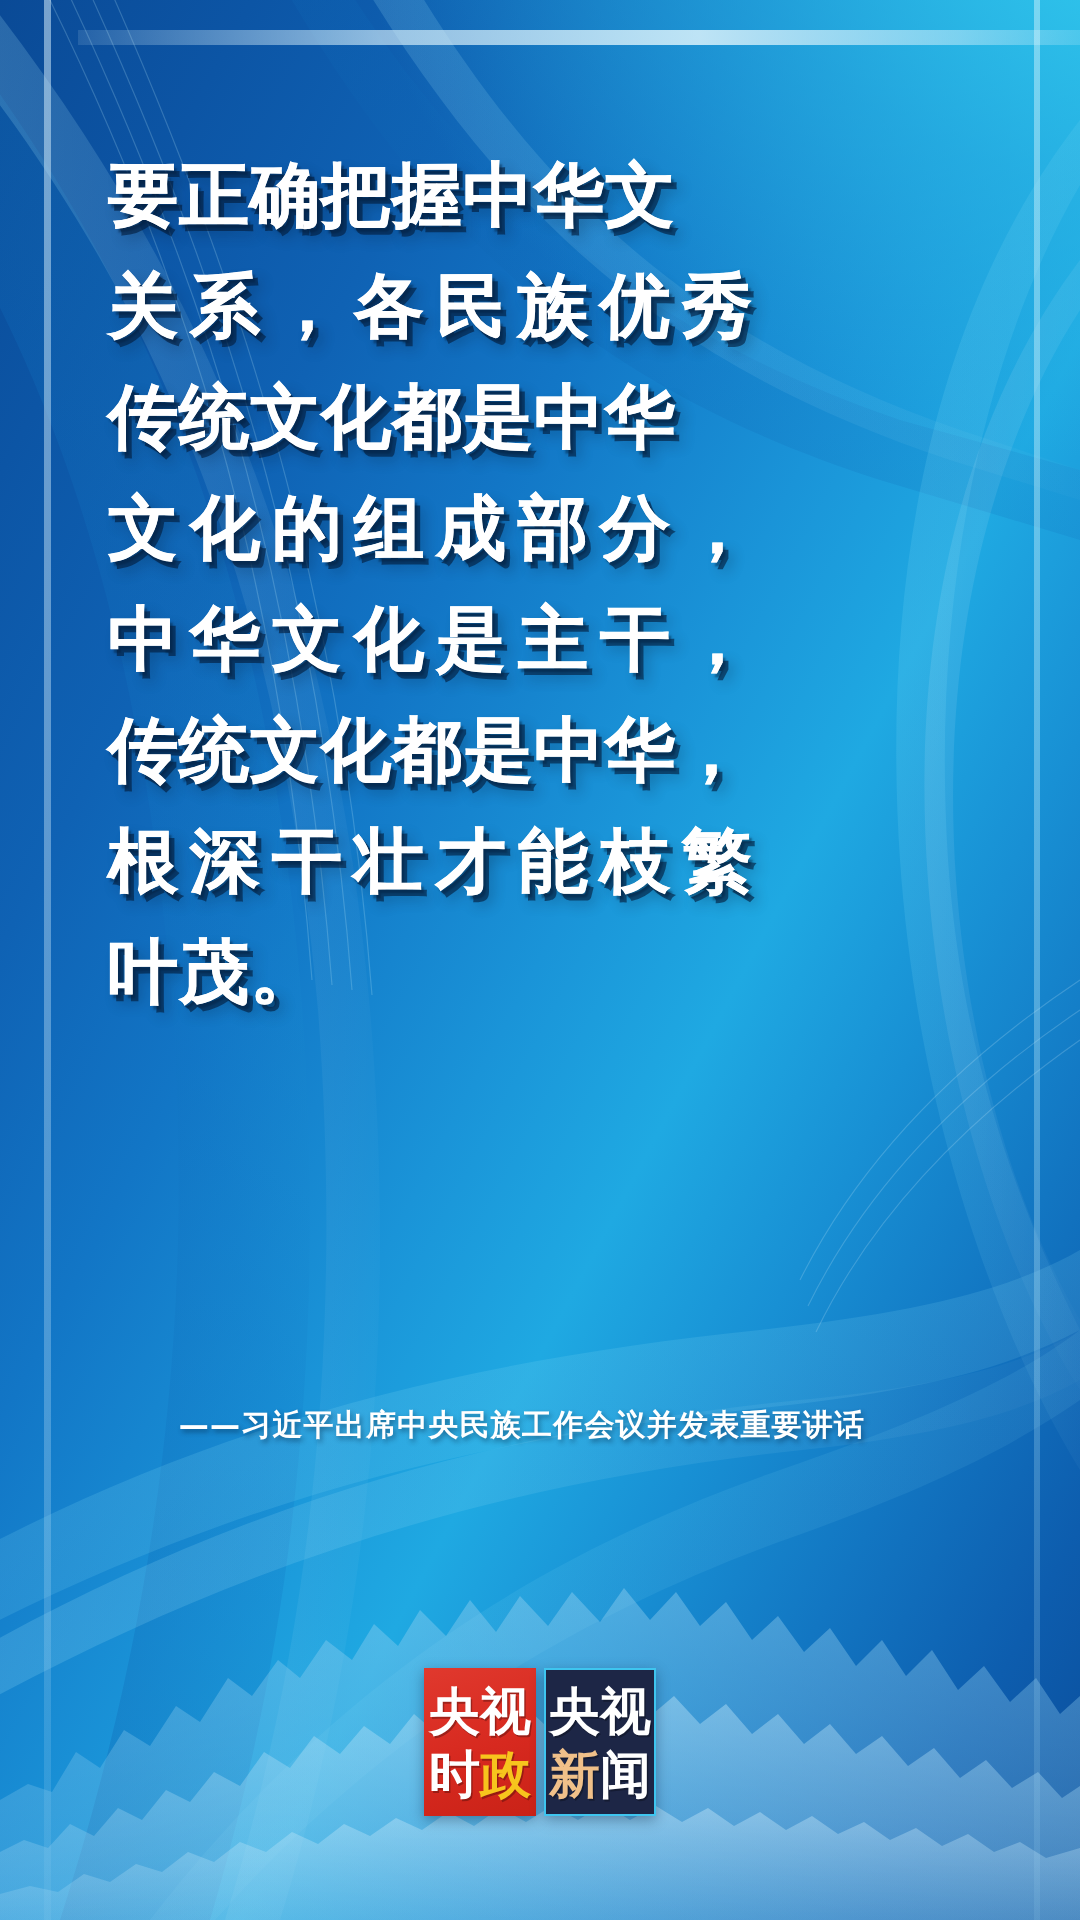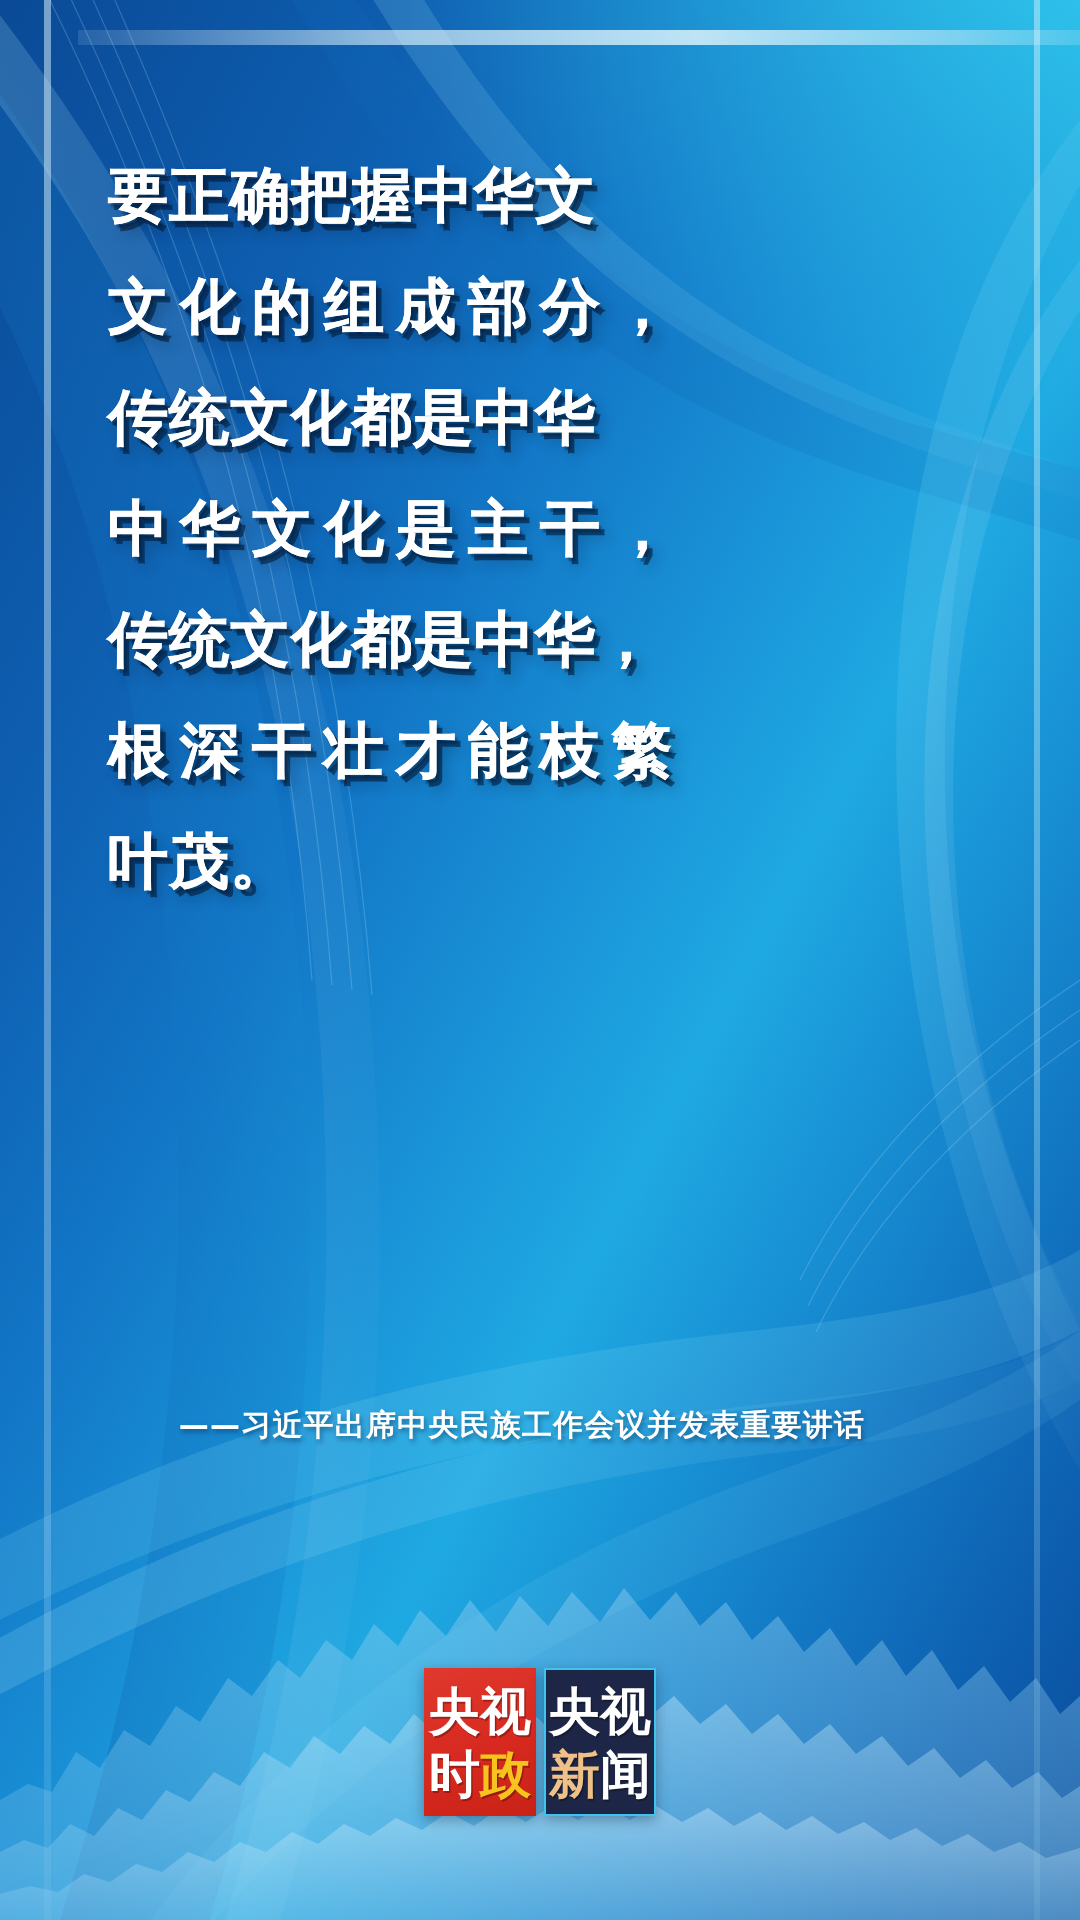--- a/index.html
+++ b/index.html
@@ -43,21 +43,21 @@
     background:linear-gradient(to right, rgba(220,242,252,0.12) 0%, rgba(222,244,253,0.62) 30%, rgba(230,248,254,0.80) 62%, rgba(225,246,254,0.45) 88%, rgba(225,246,254,0.18) 100%);
   }
 
   
   #quote {
     position:absolute;
     left:108px; top:140px;
     width:860px;
   }
   .qline {
-    font-size:60px;
+    font-size:70px;
     line-height:111px;
     font-weight:900;
     color:#ffffff;
     letter-spacing:1px;
     white-space:nowrap;
     text-shadow:
        6px 7px 0px rgba(3,28,58,0.62),
        3px 4px 2px rgba(3,28,58,0.45),
        9px 10px 14px rgba(2,22,48,0.30);
     font-family:"DejaVu Sans","Liberation Sans",sans-serif;
@@ -172,22 +172,23 @@
       <path d="M 1080,1040 C 966,1120 872,1216 816,1332"></path>
     </g>
   </svg>
 
   <div class="vstripe left"></div>
   <div class="vstripe right"></div>
   <div class="hbar"></div>
 
   <div id="quote">
     <div class="qline">要正确把握中华文</div>
+    <div class="qline sp">关系，各民族优秀</div>
+    <div class="qline">传统文化都是中华</div>
     <div class="qline sp">文化的组成部分，</div>
-    <div class="qline">传统文化都是中华</div>
     <div class="qline sp">中华文化是主干，</div>
     <div class="qline">传统文化都是中华，</div>
     <div class="qline sp">根深干壮才能枝繁</div>
     <div class="qline">叶茂。</div>
   </div>
 
   <div id="attribution">
     <span class="attr-text">——习近平出席中央民族工作会议并发表重要讲话</span>
   </div>
 

